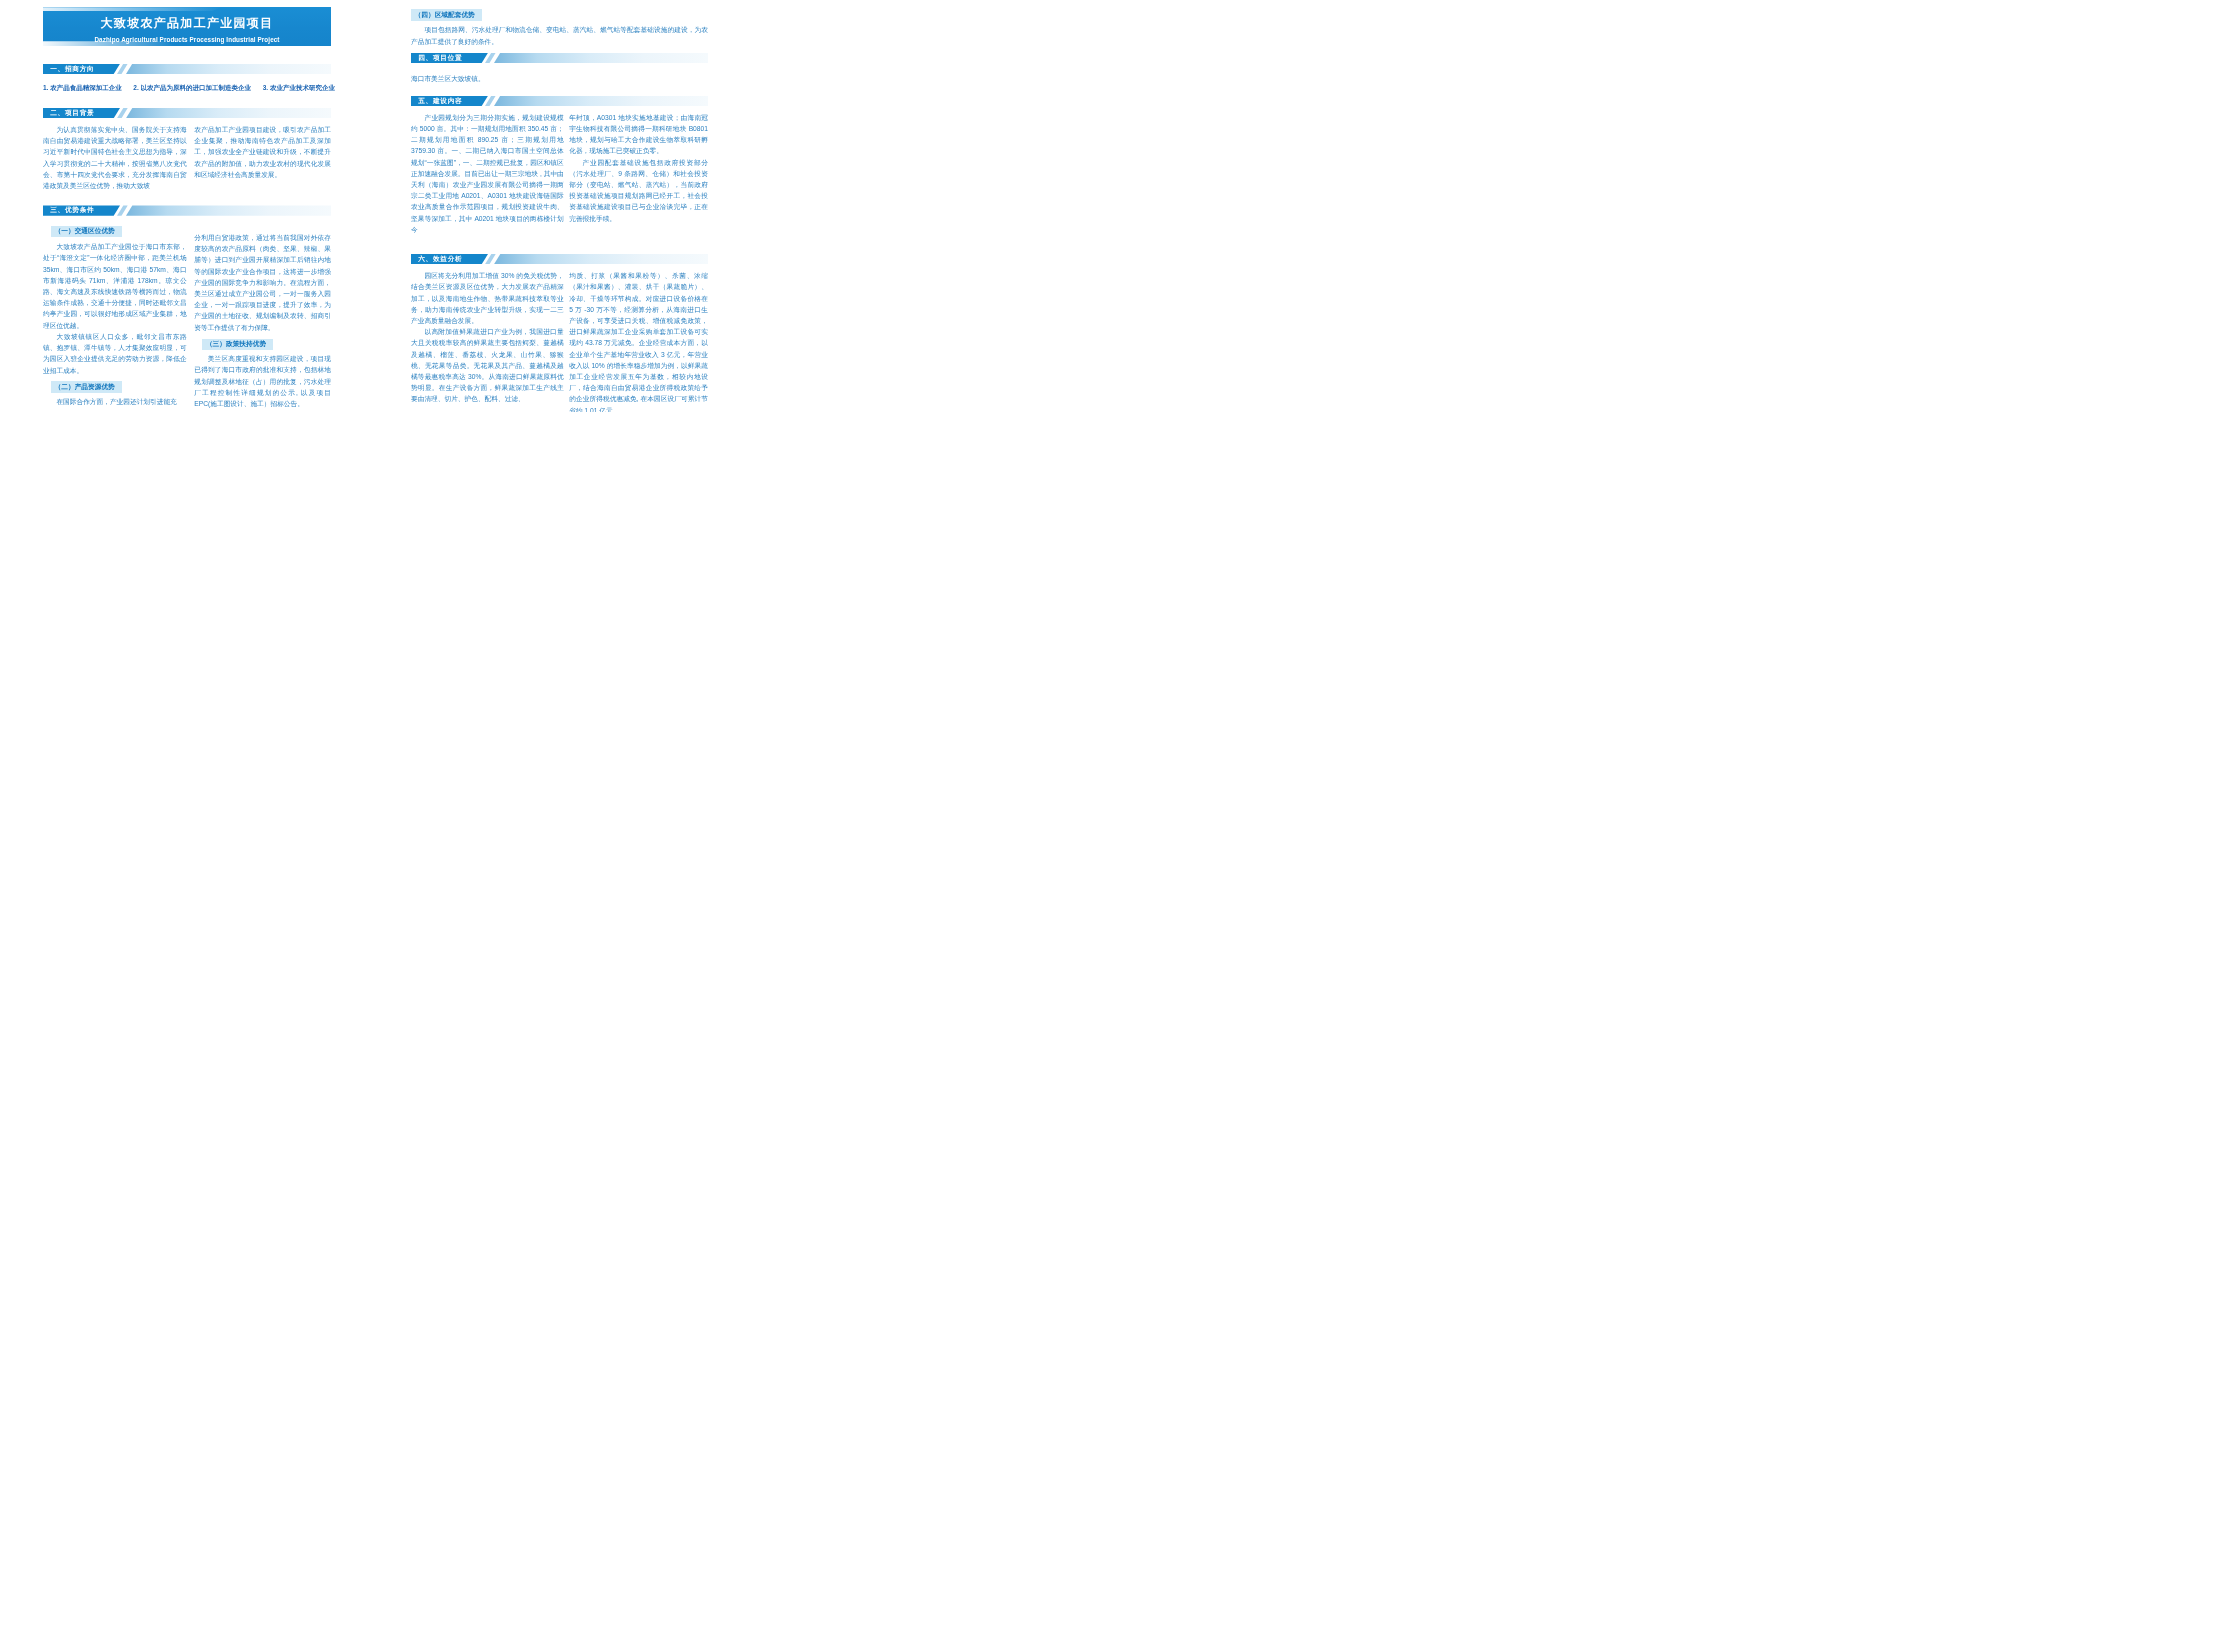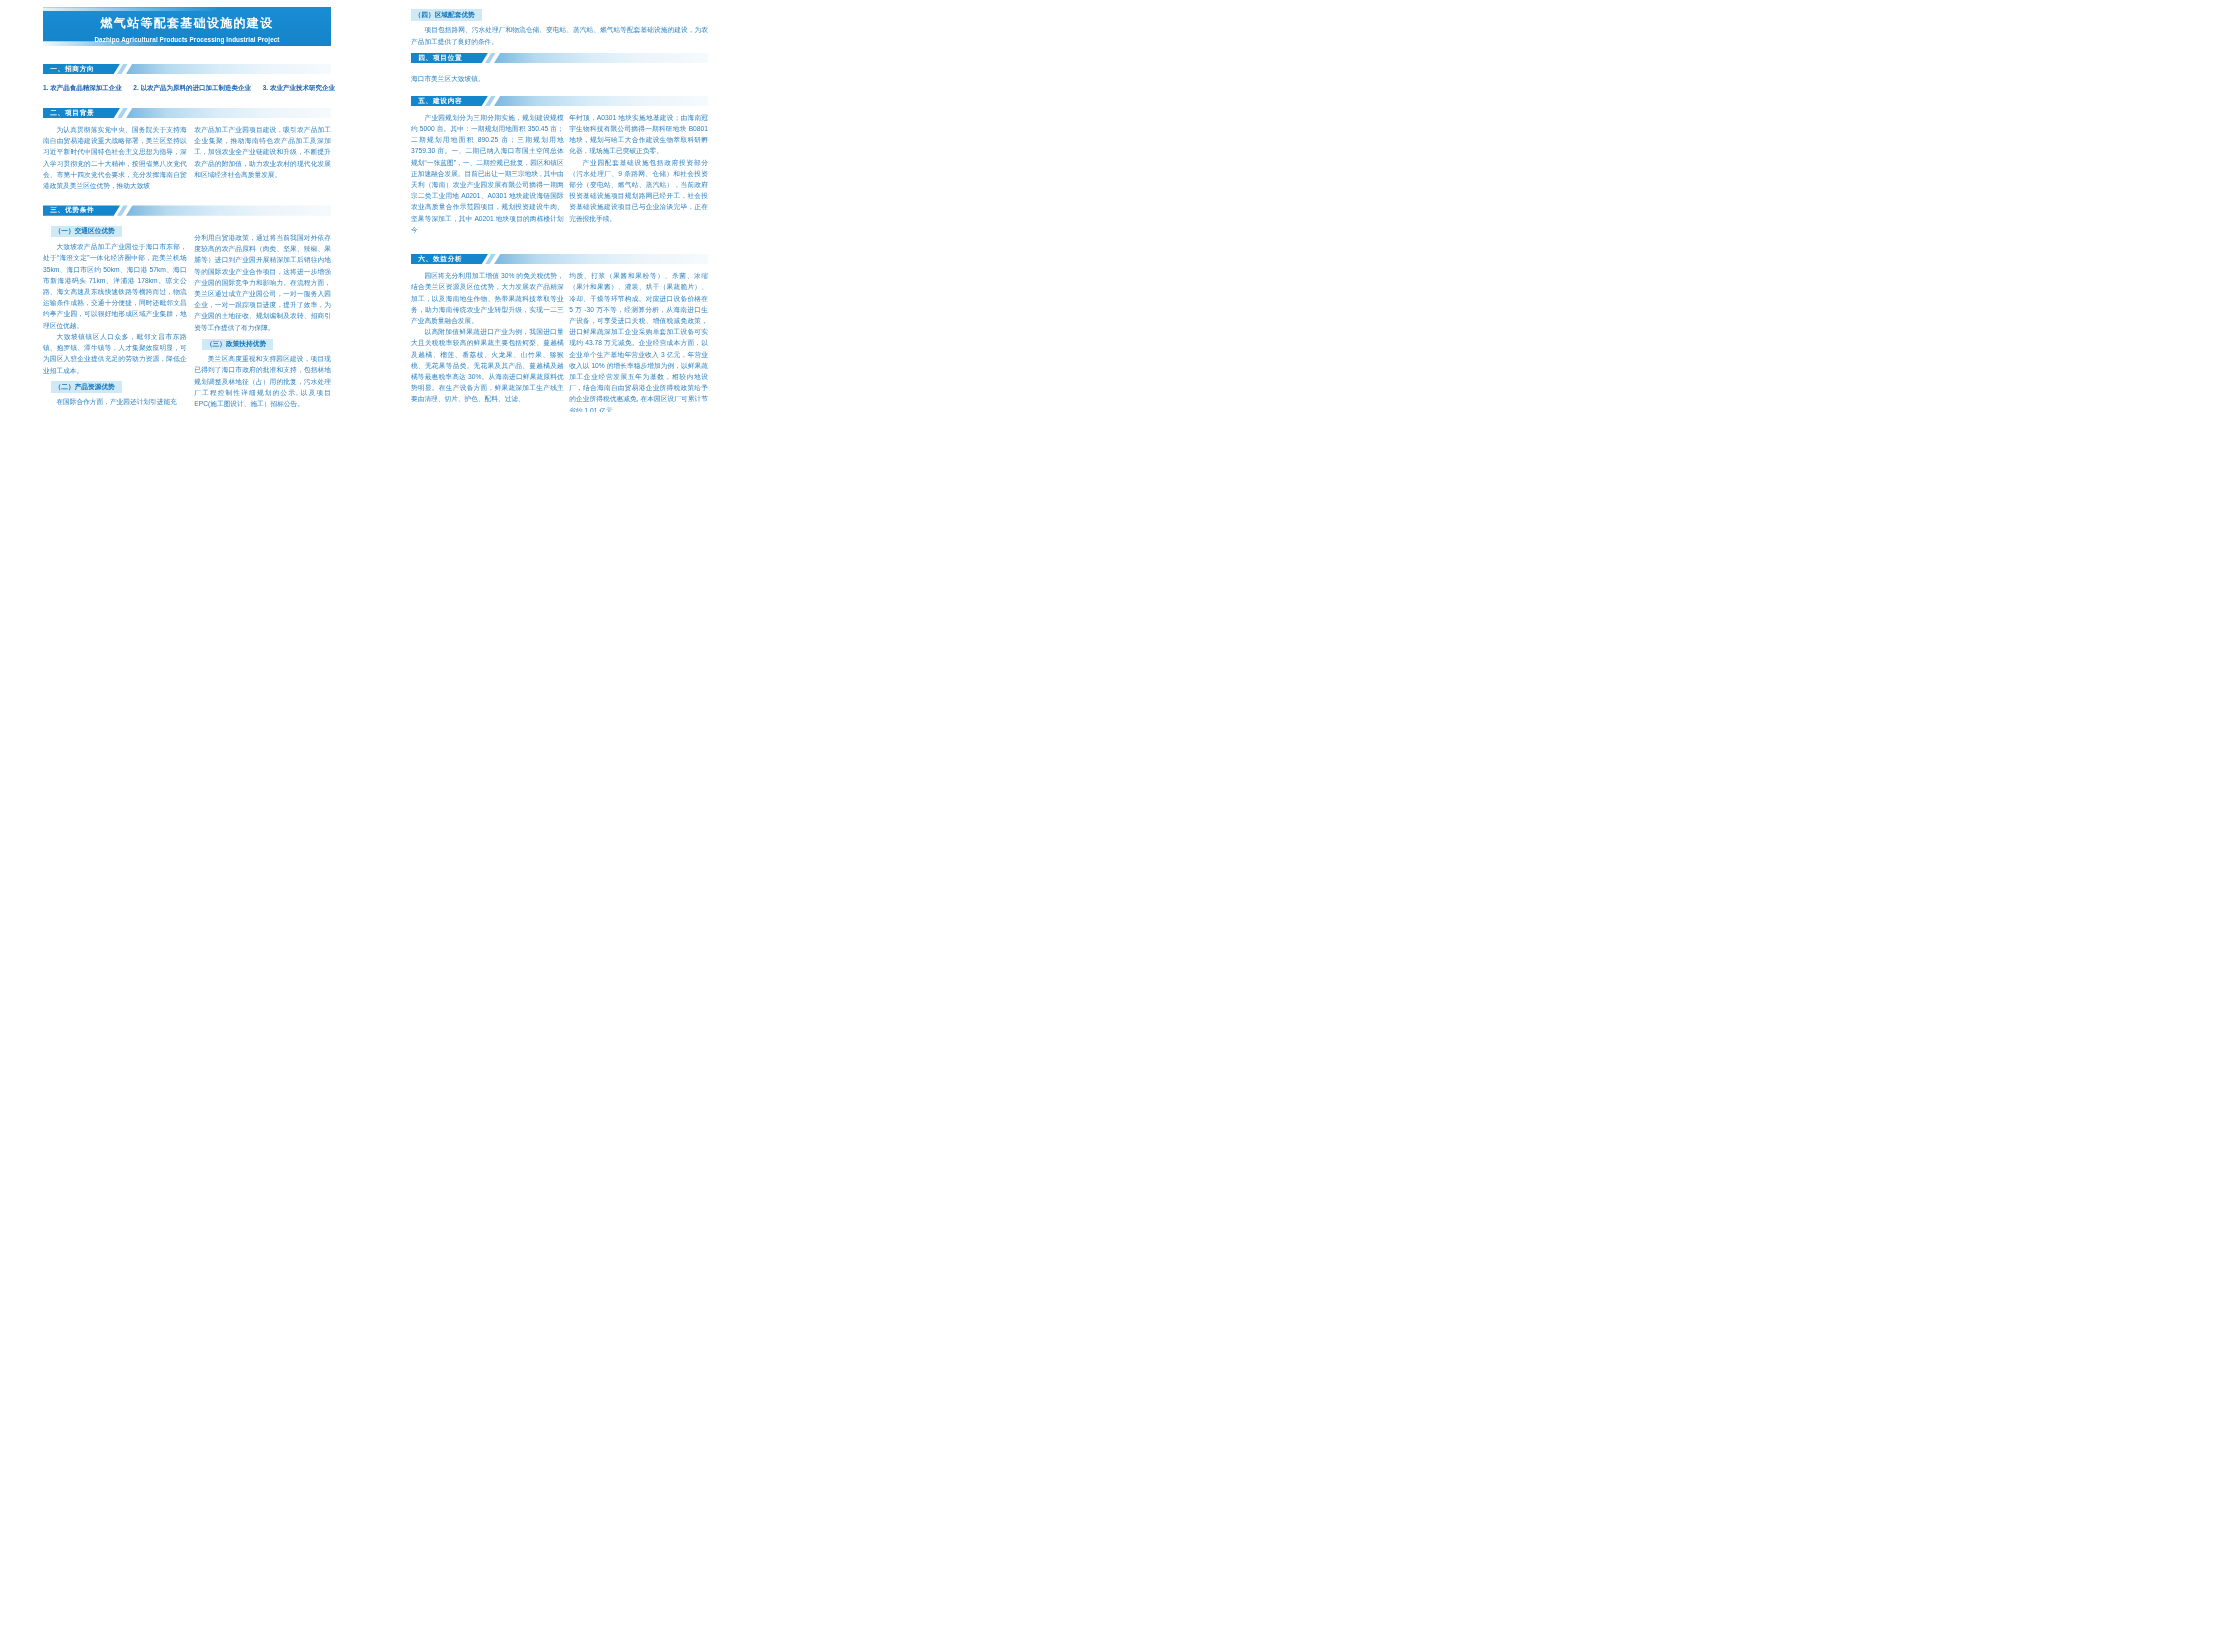--- a/index.html
+++ b/index.html
@@ -74,21 +74,21 @@
   }
 </style>
 </head>
 <body>
 
 <div id="canvas">
 
   <div id="left-page" class="page">
 
     <div class="banner">
-      <div class="zh">燃气站等配套基础设施的建设</div>
+      <div class="zh">大致坡农产品加工产业园项目</div>
       <div class="en">Dazhipo Agricultural Products Processing Industrial Project</div>
     </div>
 
     <div class="sec-header" style="margin-top:17.5px;">
       <div class="box">一、招商方向</div>
       <div class="slash"></div>
       <div class="strip"></div>
     </div>
 
     <div class="items" style="margin-top:9.9px;">

